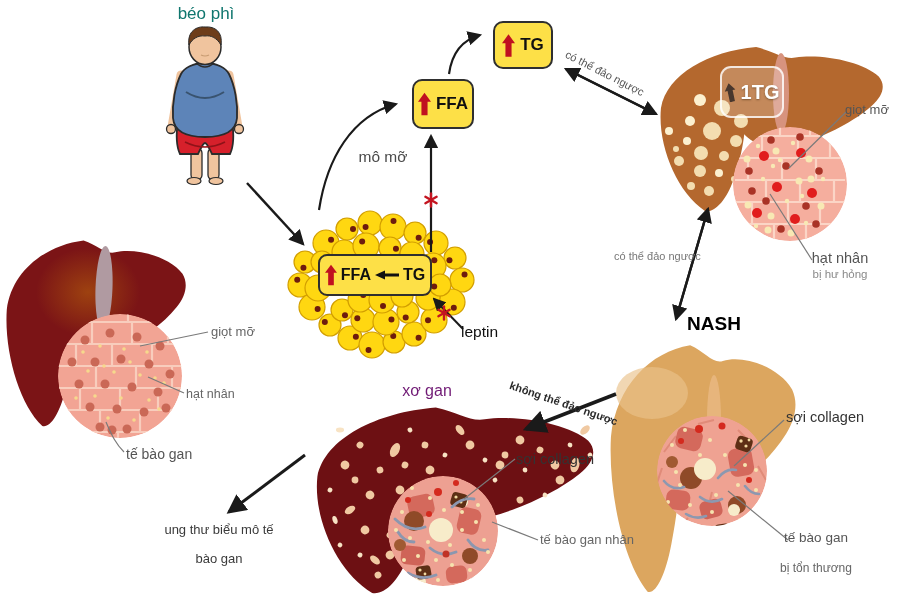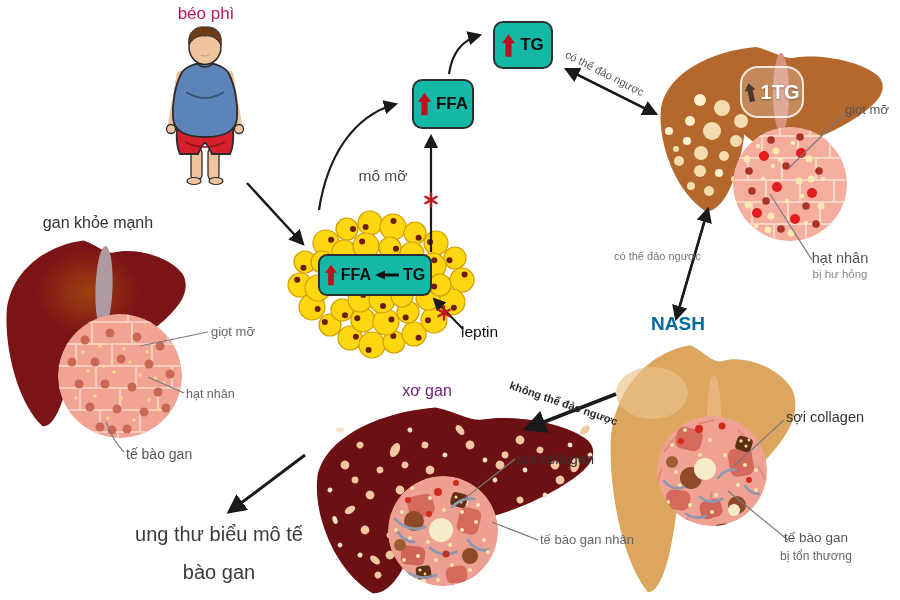--- a/index.html
+++ b/index.html
@@ -2,21 +2,21 @@
 <html><head>
 <meta charset="utf-8">
 <style>
   html,body{margin:0;padding:0;background:#fff}
   #stage{position:relative;width:900px;height:600px;background:#ffffff;overflow:hidden;
          font-family:"Liberation Sans",sans-serif}
   #art{position:absolute;left:0;top:0}
   .lbl{position:absolute;color:#4a4a4a;white-space:nowrap;line-height:1.25}
   .ctr{text-align:center}
   .box{position:absolute;display:flex;align-items:center;justify-content:center;gap:5px;
-       background:#14b8a6;border:2.5px solid #2f2f2f;border-radius:10px;font-weight:bold;color:#101010}
+       background:#fde047;border:2.5px solid #2f2f2f;border-radius:10px;font-weight:bold;color:#101010}
   .ghost{background:rgba(255,255,255,.22);border:2px solid rgba(255,255,255,.8);color:#fff;
          text-shadow:0 1px 2px rgba(70,45,20,.55)}
 </style>
 </head>
 <body>
 
 <div id="stage">
 
 <svg id="art" width="900" height="600" viewBox="0 0 900 600">
   <defs>
@@ -452,34 +452,33 @@
     <rect x="199" y="58" width="12" height="10" fill="#f0c49e"></rect>
     <path d="M205,63 C193,63 184,68 181,74 C175,86 172,104 173,118 C174,130 184,137 205,137 C226,137 236,130 237,118 C238,104 235,86 229,74 C226,68 217,63 205,63 Z" fill="#5d84b8" stroke="#2b2b2b" stroke-width="1.8"></path>
     <path d="M186,92 Q205,104 224,92" stroke="#39536f" stroke-width="2" fill="none"></path>
     <path d="M196,63 Q205,71 214,63" stroke="#2b2b2b" stroke-width="1.4" fill="none"></path>
     <ellipse cx="205" cy="47" rx="16" ry="17.5" fill="#f0c49e" stroke="#2b2b2b" stroke-width="1.5"></ellipse>
     <path d="M189,45 C187,31 197,26 205,27 C215,26 223,32 221,45 C217,38 211,35 205,36 C198,35 192,39 189,45 Z" fill="#6d3d1a" stroke="#2b2b2b" stroke-width="1"></path>
     <path d="M201,55 Q205,57 209,55" stroke="#c79b72" stroke-width="1.2" fill="none"></path>
   </g>
 </svg>
 
-<div class="lbl ctr" style="left:160px;top:3px;width:92px;font-size:17px;color:#be185d">béo phì</div>
-
-<div class="lbl ctr" style="left:352px;top:166px;width:62px;font-size:15.5px;color:#4a4a4a">mô mỡ</div>
+<div class="lbl ctr" style="left:160px;top:3px;width:92px;font-size:17px;color:#0f766e">béo phì</div>
+
+<div class="lbl ctr" style="left:352px;top:147px;width:62px;font-size:15.5px;color:#4a4a4a">mô mỡ</div>
 
 <div class="lbl" style="left:461px;top:322px;font-size:15.5px;font-weight:normal;color:#0f0f0f">leptin</div>
 
-<div class="lbl ctr" style="left:36px;top:213px;width:124px;font-size:16px;color:#333">gan khỏe mạnh</div>
-
-
-<div class="lbl ctr" style="left:634px;top:312px;width:88px;font-size:19px;font-weight:800;color:#0369a1">NASH</div>
+
+
+<div class="lbl ctr" style="left:670px;top:312px;width:88px;font-size:19px;font-weight:800;color:#000000">NASH</div>
 
 <div class="lbl ctr" style="left:383px;top:381px;width:88px;font-size:16px;color:#701a75">xơ gan</div>
 
-<div class="lbl ctr" style="left:123px;top:522px;width:192px;font-size:20px;color:#3a3a3a">
+<div class="lbl ctr" style="left:123px;top:522px;width:192px;font-size:13px;color:#3a3a3a">
   <div>ung thư biểu mô tế</div>
   <div style="margin-top:13px">bào gan</div>
 </div>
 
 <div class="lbl" style="left:211px;top:324px;font-size:13px;color:#666">giọt mỡ</div>
 
 <div class="lbl" style="left:186px;top:387px;font-size:12.5px;color:#666">hạt nhân</div>
 
 <div class="lbl" style="left:126px;top:446px;font-size:14px;color:#555">tế bào gan</div>
 
@@ -487,21 +486,21 @@
 
 <div class="lbl ctr" style="left:798px;top:249px;width:84px">
   <div style="font-size:14.5px;color:#555">hạt nhân</div>
   <div style="font-size:11.5px;color:#8a8a8a;margin-top:0">bị hư hỏng</div>
 </div>
 
 <div class="lbl" style="left:786px;top:408px;font-size:14.5px;color:#333">sợi collagen</div>
 
 <div class="lbl ctr" style="left:772px;top:530px;width:88px">
   <div style="font-size:13.5px;color:#555">tế bào gan</div>
-  <div style="font-size:12px;color:#666;margin-top:2px">bị tổn thương</div>
+  <div style="font-size:12px;color:#666;margin-top:14px">bị tổn thương</div>
 </div>
 
 <div class="lbl" style="left:516px;top:450px;font-size:14.5px;color:#333">sợi collagen</div>
 
 <div class="lbl" style="left:540px;top:532px;font-size:13px;color:#666">tế bào gan nhân</div>
 
 <div class="lbl" style="left:569px;top:48px;font-size:11px;color:#555;transform:rotate(27deg);transform-origin:0 0">có thể đảo ngược</div>
 
 <div class="lbl" style="left:614px;top:250px;font-size:11px;color:#777">có thể đảo ngược</div>
 
@@ -525,20 +524,20 @@
   <svg width="12" height="22" viewBox="0 0 14 24">
     <path d="M7,0 L14,9.5 L10.3,9.5 L10.3,24 L3.7,24 L3.7,9.5 L0,9.5 Z" fill="#c01020"></path>
   </svg>
   <span>FFA</span>
   <svg width="24" height="10" viewBox="0 0 24 10">
     <path d="M24,3.6 L10,3.6 L10,0.5 L0,5 L10,9.5 L10,6.4 L24,6.4 Z" fill="#111"></path>
   </svg>
   <span>TG</span>
 </div>
 
-<div class="box ghost" style="left:740px;top:66px;width:60px;height:48px;font-size:20px;border-radius:18px">
+<div class="box ghost" style="left:720px;top:66px;width:60px;height:48px;font-size:20px;border-radius:11px">
   <svg width="11" height="19" viewBox="0 0 14 24" style="transform:rotate(-12deg)">
     <path d="M7,0 L14,9.5 L10.3,9.5 L10.3,24 L3.7,24 L3.7,9.5 L0,9.5 Z" fill="#3c2f28" opacity="0.9"></path>
   </svg>
   <span>1TG</span>
 </div>
 
 </div>
 
 </body></html>

